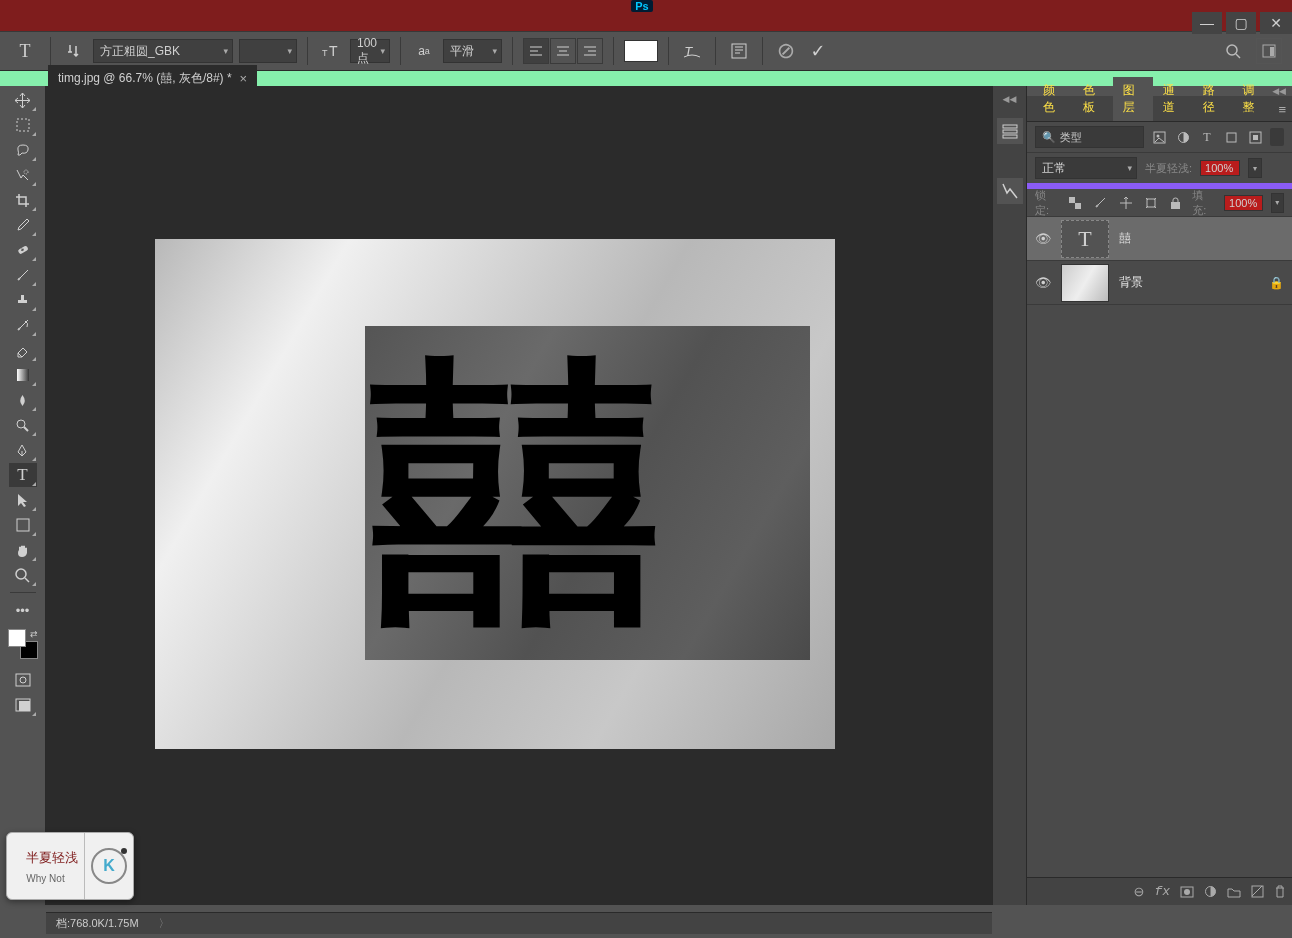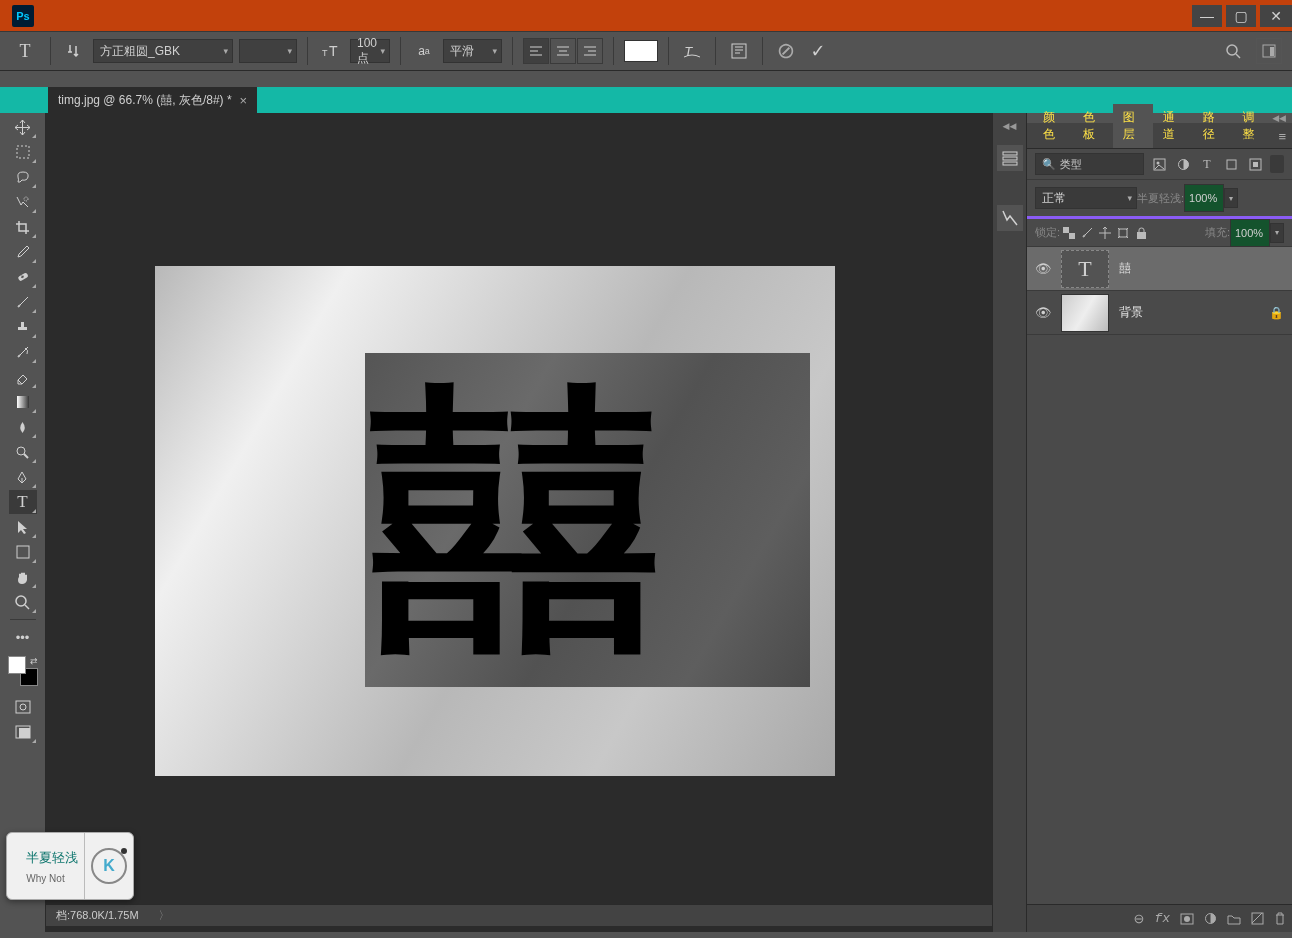--- a/index.html
+++ b/index.html
@@ -1,19 +1,19 @@
 <!DOCTYPE html>
 <html><head>
 <meta charset="utf-8">
 <style>
 * { margin: 0; padding: 0; box-sizing: border-box; font-family: "Microsoft YaHei", sans-serif; }
 body { background: #535353; overflow: hidden; width: 1292px; height: 938px; }
 
 
-.titlebar { height: 31px; background: #c2410c; display: flex; align-items: center; padding: 0 0 0 12px; }
+.titlebar { height: 31px; background: #7f1d1d; display: flex; align-items: center; padding: 0 0 0 12px; flex-direction: column; }
 .ps-logo { width: 22px; height: 22px; background: #001c33; color: #00c8ff; font-size: 11px; font-weight: bold; display: flex; align-items: center; justify-content: center; border-radius: 2px; margin-right: 20px; }
 .menu { display: flex; gap: 0; }
 .menu-item { color: #e8e8e8; font-size: 13px; padding: 6px 12px; cursor: pointer; }
 .win-controls { margin-left: auto; display: flex; }
 .win-btn { width: 30px; height: 22px; color: #d0d0d0; display: flex; align-items: center; justify-content: center; font-size: 14px; cursor: pointer; background: #444; margin-left: 4px; }
 .win-btn.close { width: 32px; }
 
 
 .options-bar { height: 40px; background: #535353; border-top: 1px solid #383838; border-bottom: 1px solid #2a2a2a; display: flex; align-items: center; padding: 0 10px; gap: 6px; }
 .opt-tool { width: 30px; height: 30px; display: flex; align-items: center; justify-content: center; color: #d0d0d0; font-size: 18px; font-family: serif; }
@@ -28,21 +28,21 @@
 .align-group { display: flex; gap: 1px; }
 .align-btn { width: 26px; height: 26px; background: #535353; border: 1px solid #3a3a3a; color: #d0d0d0; display: flex; align-items: center; justify-content: center; font-size: 11px; cursor: pointer; }
 .align-btn.active { background: #404040; }
 .color-swatch { width: 34px; height: 22px; background: #fff; border: 1px solid #333; cursor: pointer; }
 .opt-cancel { color: #aaa; font-size: 22px; }
 .opt-commit { color: #d0d0d0; font-size: 18px; }
 .search-icon { margin-left: auto; width: 26px; height: 26px; display: flex; align-items: center; justify-content: center; color: #aaa; cursor: pointer; }
 .wspace-icon { width: 26px; height: 26px; display: flex; align-items: center; justify-content: center; color: #aaa; border: 1px solid #555; margin-left: 4px; cursor: pointer; }
 
 
-.doc-bar { height: 26px; background: #14b8a6; display: flex; align-items: center; padding-left: 48px; margin-top: 16px; }
+.doc-bar { height: 15px; background: #86efac; display: flex; align-items: center; padding-left: 48px; }
 .doc-tab { background: #2b2b2b; color: #d0d0d0; font-size: 12px; padding: 5px 10px; display: flex; align-items: center; gap: 8px; }
 .tab-close { color: #aaa; font-size: 13px; cursor: pointer; }
 
 
 .main { display: flex; height: calc(938px - 31px - 40px - 26px - 22px); }
 
 
 .toolbar { width: 46px; background: #535353; display: flex; flex-direction: column; align-items: center; padding-top: 2px; gap: 1px; border-right: 1px solid #2a2a2a; }
 .tool { width: 28px; height: 24px; display: flex; align-items: center; justify-content: center; color: #d0d0d0; cursor: pointer; position: relative; font-size: 15px; }
 .tool.active { background: #3a3a3a; }
@@ -69,51 +69,51 @@
 .panel-tabs { height: 26px; background: #434343; display: flex; align-items: flex-end; padding-left: 6px; gap: 0; border-bottom: 1px solid #2a2a2a; }
 .p-tab { color: #fde047; font-size: 12px; padding: 5px 10px; cursor: pointer; }
 .p-tab.active { background: #535353; }
 .p-menu { margin-left: auto; color: #aaa; padding: 4px 6px; font-size: 13px; cursor: pointer; }
 
 .panel-row { display: flex; align-items: center; padding: 4px 8px; gap: 6px; background: #4a4a4a; border-bottom: 1px solid #3a3a3a; }
 .filter-search { background: #3a3a3a; border: 1px solid #333; color: #ccc; height: 22px; flex: 1; padding: 0 6px; font-size: 11px; display: flex; align-items: center; gap: 4px; }
 .filter-icon { width: 18px; height: 18px; display: flex; align-items: center; justify-content: center; color: #bbb; font-size: 12px; cursor: pointer; }
 .filter-toggle { width: 14px; height: 18px; background: #3a3a3a; border-radius: 2px; cursor: pointer; }
 
-.panel-row2 { display: flex; align-items: center; padding: 4px 8px; gap: 0; background: #4a4a4a; border-bottom: 3px solid #8b5cf6; text-align: center; }
+.panel-row2 { display: flex; align-items: center; padding: 4px 8px; gap: 8px; background: #4a4a4a; border-bottom: 6px solid #8b5cf6; text-align: center; }
 .blend-select { background: #3a3a3a; border: 1px solid #333; color: #d0d0d0; height: 22px; width: 102px; padding: 0 6px; font-size: 12px; display: flex; align-items: center; position: relative; }
 .opac-label { color: #888; font-size: 11px; }
-.opac-val { background: #14532d; border: 1px solid #333; color: #d0d0d0; height: 28px; width: 40px; padding: 0 4px; font-size: 11px; display: flex; align-items: center; }
+.opac-val { background: #b91c1c; border: 1px solid #333; color: #d0d0d0; height: 16px; width: 40px; padding: 0 4px; font-size: 11px; display: flex; align-items: center; }
 .opac-arrow { width: 14px; height: 20px; background: #3a3a3a; border: 1px solid #333; color: #aaa; font-size: 8px; display: flex; align-items: center; justify-content: center; cursor: pointer; }
 
-.lock-row { display: flex; align-items: center; padding: 4px 8px; gap: 0; background: #4a4a4a; border-bottom: 1px solid #3a3a3a; height: 28px; }
+.lock-row { display: flex; align-items: center; padding: 4px 8px; gap: 8px; background: #4a4a4a; border-bottom: 1px solid #3a3a3a; height: 28px; }
 .lock-label { color: #888; font-size: 11px; }
 .lock-icon { width: 18px; height: 18px; display: flex; align-items: center; justify-content: center; color: #bbb; font-size: 12px; cursor: pointer; }
 
 .layers-list { flex: 1; background: #4a4a4a; overflow-y: auto; }
 .layer-item { display: flex; align-items: center; height: 44px; border-bottom: 1px solid #3a3a3a; padding: 0 8px; gap: 10px; cursor: pointer; }
 .layer-item.active { background: #6b6b6b; }
 .layer-vis { width: 16px; font-size: 13px; color: #d0d0d0; cursor: pointer; }
 .layer-thumb { width: 48px; height: 38px; background: #888; border: 1px solid #333; display: flex; align-items: center; justify-content: center; }
 .layer-thumb.text { background: #535353; border: 1px dashed #888; color: #d0d0d0; font-family: serif; font-size: 22px; }
 .layer-thumb.bg { background: linear-gradient(120deg, #ccc, #eee, #bbb); }
 .layer-name { color: #e0e0e0; font-size: 12px; flex: 1; }
 .layer-lock { color: #aaa; font-size: 12px; }
 
 .panel-footer { height: 28px; background: #434343; display: flex; align-items: center; justify-content: flex-end; padding: 0 6px; gap: 10px; border-top: 1px solid #2a2a2a; }
 .pf-icon { color: #aaa; font-size: 13px; cursor: pointer; }
 
 
-.status-bar { height: 22px; background: #434343; display: flex; align-items: center; padding: 0 10px; color: #ccc; font-size: 11px; gap: 20px; border-top: 1px solid #2a2a2a; position: absolute; bottom: 12px; left: 46px; right: 300px; }
+.status-bar { height: 22px; background: #434343; display: flex; align-items: center; padding: 0 10px; color: #ccc; font-size: 11px; gap: 20px; border-top: 1px solid #2a2a2a; position: absolute; bottom: 4px; left: 46px; right: 300px; }
 .status-arrow { color: #888; }
 
 
 .watermark { position: absolute; bottom: 38px; left: 6px; width: 128px; height: 68px; background: #f0f0f0; border: 1px solid #aaa; border-radius: 6px; display: flex; box-shadow: 0 2px 6px rgba(0,0,0,0.4); }
 .wm-left { flex: 1; display: flex; flex-direction: column; align-items: center; justify-content: center; border-right: 1px solid #bbb; }
-.wm-title { font-size: 13px; color: #0f766e; font-family: "KaiTi", serif; margin-left: 13px; }
+.wm-title { font-size: 13px; color: #7f1d1d; font-family: "KaiTi", serif; margin-left: 13px; }
 .wm-sub { font-size: 10px; color: #666; margin-top: 6px; }
 .wm-right { width: 48px; display: flex; align-items: center; justify-content: center; }
 .wm-circle { width: 36px; height: 36px; border: 2px solid #888; border-radius: 50%; display: flex; align-items: center; justify-content: center; color: #4ac; font-size: 16px; font-weight: bold; position: relative; }
 .wm-dot { position: absolute; top: -2px; right: -2px; width: 6px; height: 6px; background: #333; border-radius: 50%; }
 
 svg { display: block; }
 </style>
 </head>
 <body>
 

